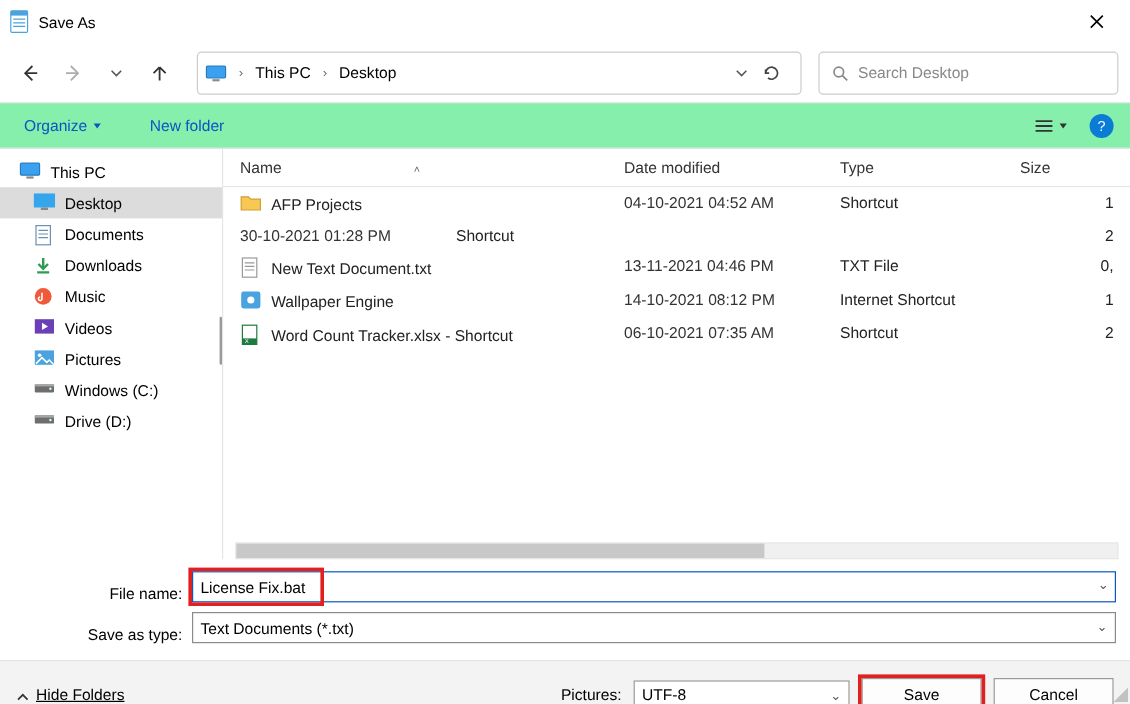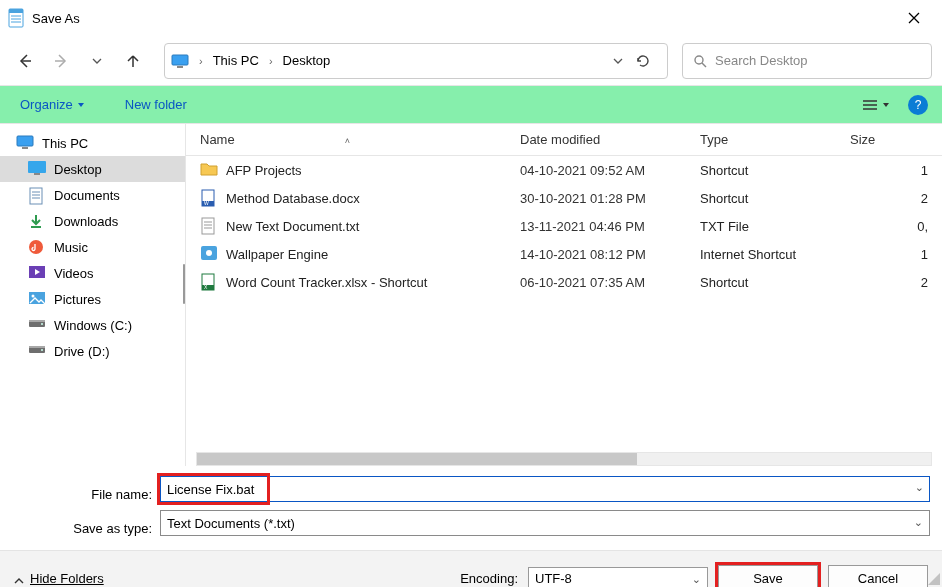--- a/index.html
+++ b/index.html
@@ -42,21 +42,21 @@
 
 .filearea { flex: 1; display: flex; flex-direction: column; }
 .columns { display: flex; border-bottom: 1px solid #e6e6e6; padding: 8px 10px 8px 14px; color: #333; font-size: 13px; }
 .col-name { width: 320px; }
 .col-date { width: 180px; }
 .col-type { width: 150px; }
 .col-size { flex: 1; }
 .sort-ind { font-size: 9px; color: #666; margin-left: 110px; }
 
 .rows { flex: 1; overflow: auto; }
-.row { display: flex; align-items: center; padding: 5px 10px 5px 14px; font-size: 13px; color: #222; }
+.row { display: flex; padding: 5px 10px 5px 14px; font-size: 13px; color: #222; }
 .row-icon { width: 18px; height: 18px; margin-right: 8px; flex-shrink: 0; }
 .row-name { width: 320px; display: flex; align-items: center; }
 .row-date { width: 180px; color: #333; }
 .row-type { width: 150px; }
 .row-size { flex: 1; text-align: right; padding-right: 4px; }
 
 .hscroll { height: 14px; background: #f0f0f0; margin: 6px 10px 0 10px; position: relative; border: 1px solid #e6e6e6; }
 .hscroll-thumb { position: absolute; left: 0; top: 0; height: 100%; width: 60%; background: #c8c8c8; }
 
 
@@ -294,35 +294,25 @@
     <div class="rows" id="rows">
         <div class="row">
           <div class="row-name">
             <span class="row-icon">
               <svg width="18" height="16">
                 <path d="M1 3 L7 3 L9 5 L17 5 L17 14 L1 14 Z" fill="#f7c853" stroke="#d0a030"></path>
               </svg>
             </span>
             <span>AFP Projects</span>
           </div>
-          <div class="row-date">04-10-2021 09:52 AM</div>
+          <div class="row-date">04-10-2021 04:52 AM</div>
           <div class="row-type">Shortcut</div>
           <div class="row-size">1</div>
         </div>
         <div class="row">
-          <div class="row-name">
-            <span class="row-icon">
-              <svg width="16" height="18">
-                <rect x="2" y="1" width="12" height="16" fill="#fff" stroke="#2a5db0"></rect>
-                <rect x="2" y="12" width="12" height="5" fill="#2a5db0"></rect>
-                <text x="4" y="16" font-size="5" fill="#fff">W</text>
-              </svg>
-            </span>
-            <span>Method Database.docx</span>
-          </div>
           <div class="row-date">30-10-2021 01:28 PM</div>
           <div class="row-type">Shortcut</div>
           <div class="row-size">2</div>
         </div>
         <div class="row">
           <div class="row-name">
             <span class="row-icon">
               <svg width="16" height="18">
                 <rect x="2" y="1" width="12" height="16" fill="#fff" stroke="#999"></rect>
                 <line x1="4" y1="5" x2="12" y2="5" stroke="#999"></line>
@@ -393,21 +383,21 @@
 </div>
 
 <div class="bottom">
   <div class="hide-folders">
     <svg width="10" height="10" viewBox="0 0 10 10">
         <path d="M1 7 L5 3 L9 7" stroke="#333" stroke-width="1.4" fill="none"></path>
       </svg>
     <span>Hide Folders</span>
   </div>
   <span class="b-spacer"></span>
-  <span class="enc-label">Encoding:</span>
+  <span class="enc-label">Pictures:</span>
   <div class="enc-select">
     <span>UTF-8</span>
     <span class="ff-drop-chev">⌄</span>
   </div>
   <div class="btn save">
       <span>Save</span>
     </div>
   <div class="btn">
       <span>Cancel</span>
     </div>

